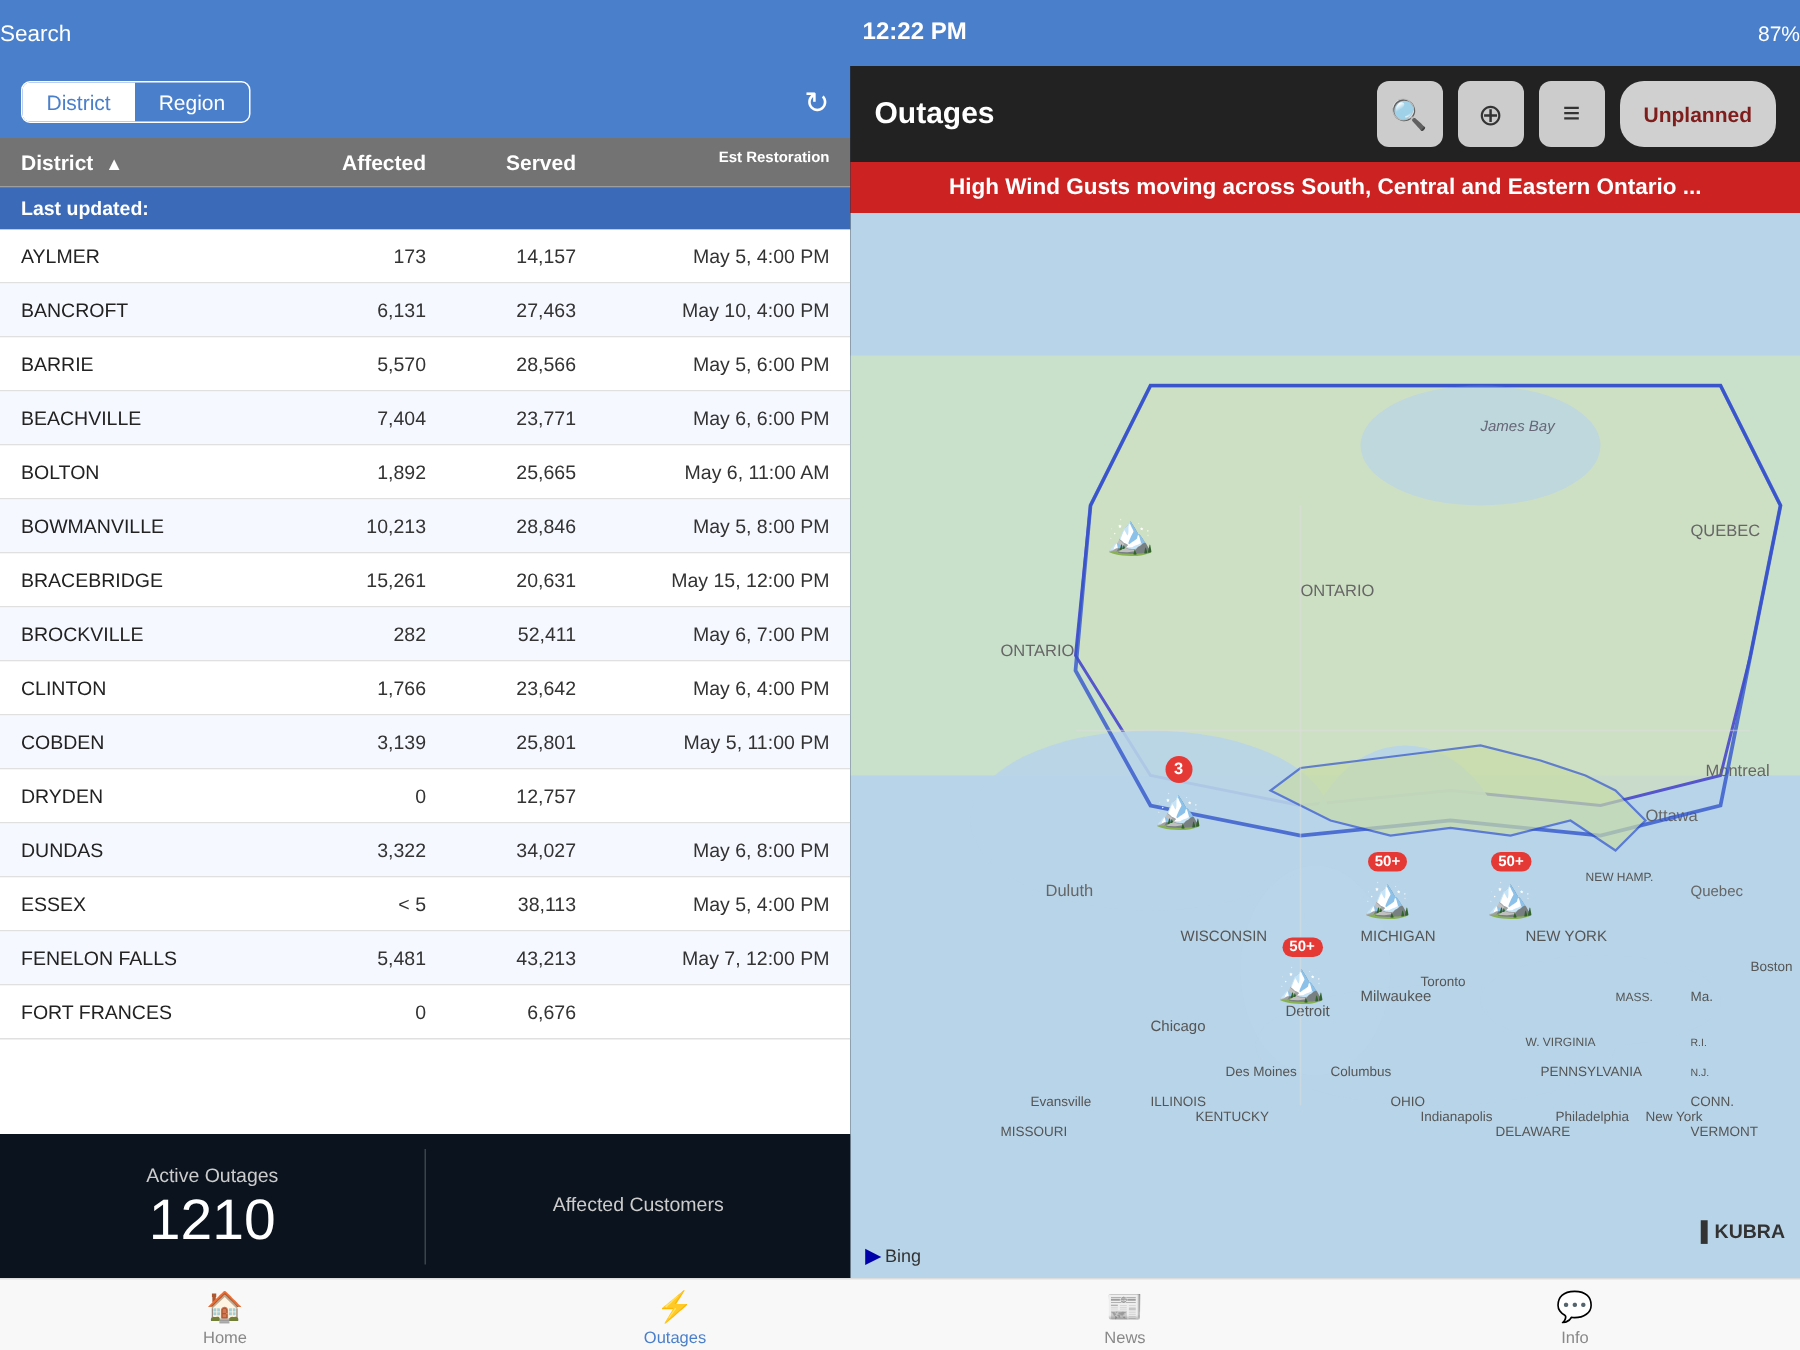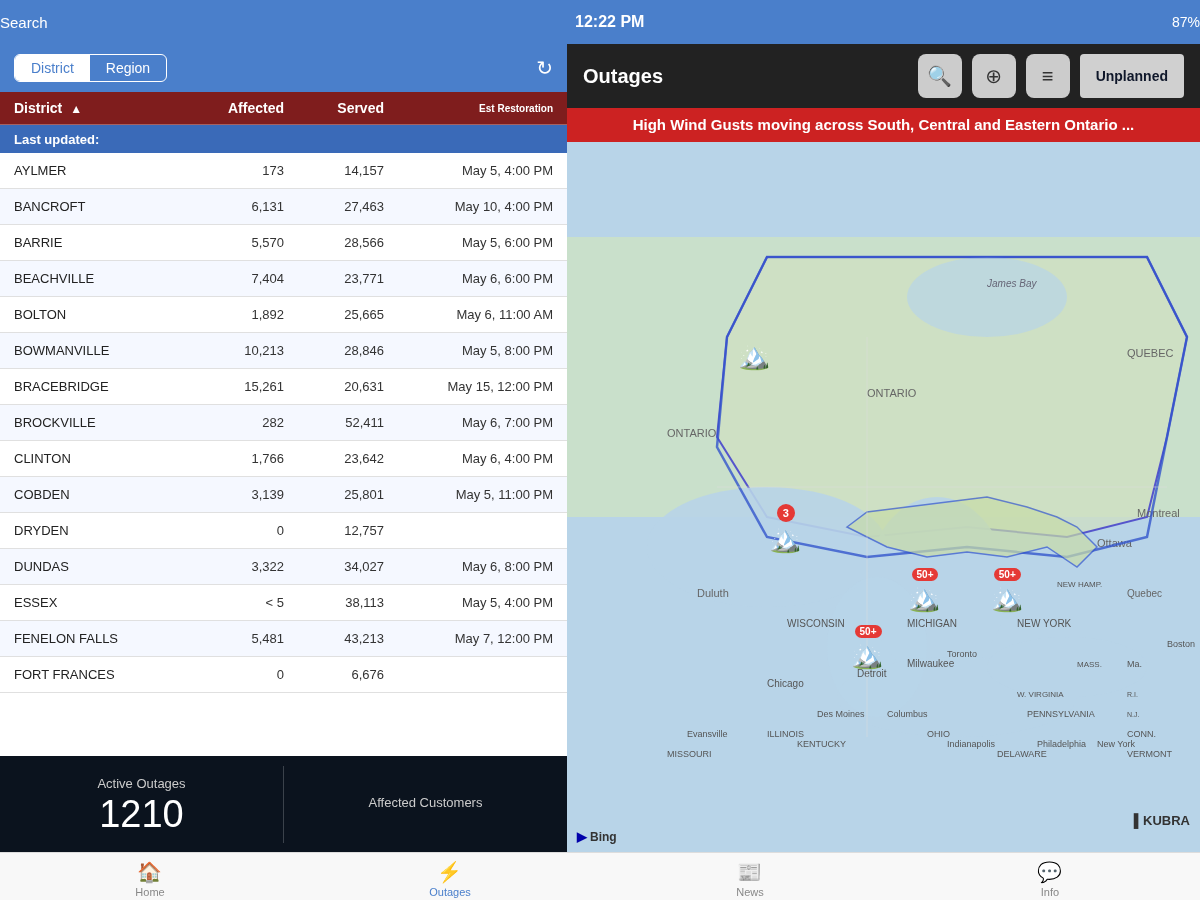--- a/index.html
+++ b/index.html
@@ -39,21 +39,21 @@
       cursor: pointer; border: none; outline: none;
     }
     .tab-btn.active { background: #fff; color: #4a7fcb; }
     .tab-btn.inactive { background: transparent; color: #fff; }
     .refresh-btn {
       background: transparent; border: none; color: #fff; font-size: 20px; cursor: pointer;
     }
 
     
     .table-header {
-      background: #7f1d1d; display: flex; align-items: center;
+      background: #737373; display: flex; 
       padding: 8px 14px; border-bottom: 1px solid rgba(255,255,255,0.3);
     }
     .col-district { width: 160px; font-size: 14px; font-weight: 700; color: #fff; }
     .col-affected { width: 110px; font-size: 14px; font-weight: 700; color: #fff; text-align: right; }
     .col-served { width: 100px; font-size: 14px; font-weight: 700; color: #fff; text-align: right; }
     .col-est { flex: 1; font-size: 10px; font-weight: 700; color: #fff; text-align: right; }
     .sort-arrow { margin-left: 4px; font-size: 12px; }
 
     
     .last-updated-row {
@@ -100,21 +100,21 @@
     }
     .right-title { font-size: 20px; font-weight: 600; color: #fff; }
     .map-tools { display: flex; gap: 10px; align-items: center; }
     .tool-btn {
       width: 44px; height: 44px; background: #ccc; border-radius: 8px;
       display: flex; align-items: center; justify-content: center;
       font-size: 20px; cursor: pointer; border: none; color: #333;
     }
     .tool-btn.unplanned {
       width: auto; padding: 0 16px; font-size: 14px; font-weight: 600;
-      background: #d0d0d0; color: #0f172a; border-radius: 4px; height: 44px;
+      background: #d0d0d0; color: #7f1d1d; border-radius: 16px; height: 44px;
     }
 
     
     .news-ticker {
       background: #cc2222; padding: 8px 14px; overflow: hidden; text-align: center;
     }
     .news-ticker-text { font-size: 15px; font-weight: 600; color: #fff; white-space: nowrap; }
 
     
     .map-area {
@@ -146,21 +146,21 @@
     .nav-icon.active { color: #4a7fcb; }
     .nav-label { font-size: 11px; color: #888; }
     .nav-label.active { color: #4a7fcb; }
 
     
     .bing-logo {
       position: absolute; bottom: 8px; left: 10px;
       display: flex; align-items: center; gap: 3px;
     }
     .bing-b { color: #00a; font-size: 13px; font-weight: 700; }
-    .bing-text { font-size: 12px; color: #333; font-weight: 700; }
+    .bing-text { font-size: 12px; color: #333; font-weight: 400; }
 
     
     .kubra-logo {
       position: absolute; bottom: 24px; right: 10px;
       font-size: 13px; font-weight: 700; color: #333;
     }
   </style>
 </head>
 <body>
 

